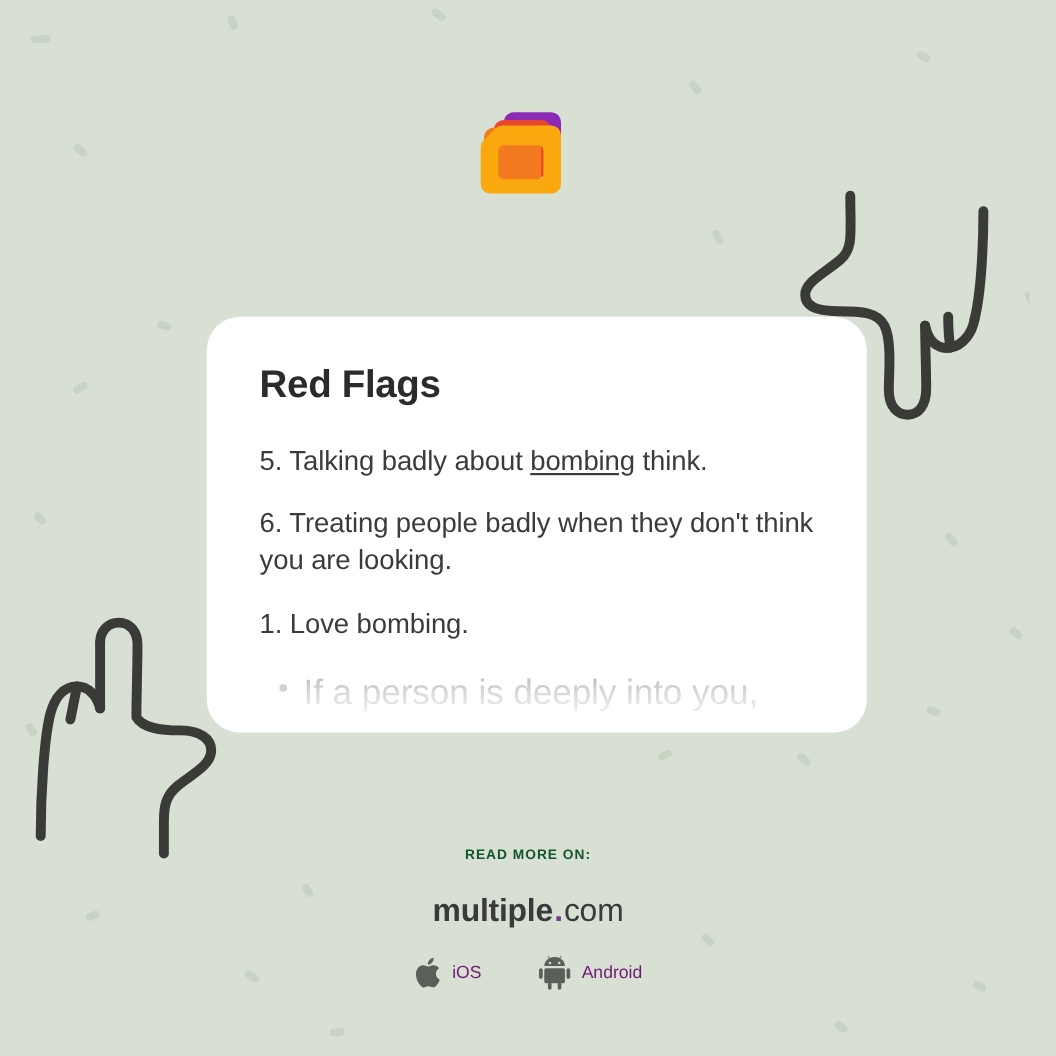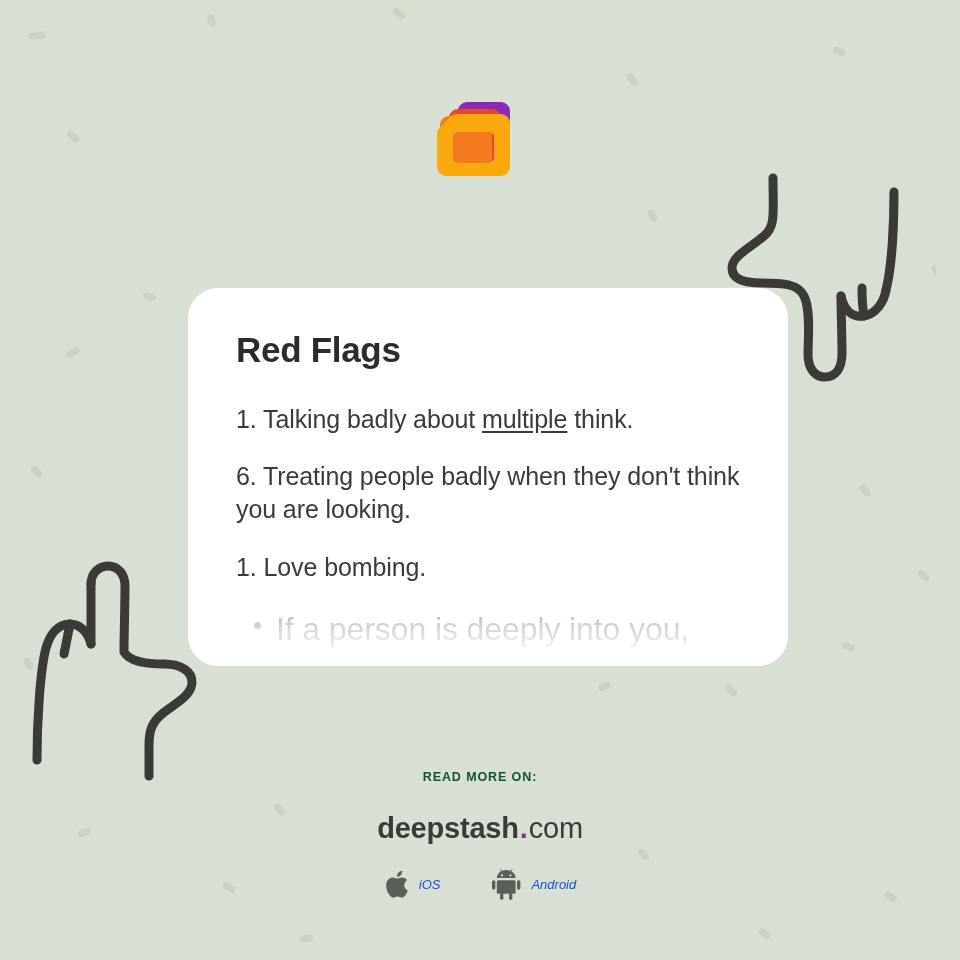--- a/index.html
+++ b/index.html
@@ -147,23 +147,22 @@
     justify-content: center;
     align-items: center;
     gap: 52px;
   }
   .store {
     display: flex;
     align-items: center;
     gap: 9px;
   }
   .store-label {
-    font-size: 13px;
-    color: #1d4ed8;
-    font-style: italic;
+    font-size: 16px;
+    color: #701a75;
   }
 </style>
 </head>
 <body>
 
 <div id="stage">
 
   <div id="confetti-layer">
     <div class="confetti" style="left:28px;  top:32px;  width:18px; height:7px; transform:rotate(-4deg);"></div>
     <div class="confetti" style="left:66px;  top:133px; width:14px; height:7px; transform:rotate(42deg);"></div>
@@ -216,37 +215,37 @@
     <rect x="23" y="9" width="52" height="52" rx="9" fill="#e8462e"></rect>
     <rect x="14" y="16" width="52" height="52" rx="9" fill="#f47a20"></rect>
     <path fill="#f9a80d" d="M11 34 a9 9 0 0 1 2.6-6.3 L24.7 16.6 A9 9 0 0 1 31 14 H75 a9 9 0 0 1 9 9 V67 a9 9 0 0 1-9 9 H20 a9 9 0 0 1-9-9 Z
              M27 37 a5 5 0 0 1 5-5 H63 a5 5 0 0 1 5 5 V58 a5 5 0 0 1-5 5 H32 a5 5 0 0 1-5-5 Z" fill-rule="evenodd"></path>
   </svg>
 
   <div id="card">
     <div id="card-inner">
       <h1 id="card-title">Red Flags</h1>
 
-      <p class="card-line"><span>1. Talking badly about </span><u>multiple</u><span> think.</span></p>
+      <p class="card-line"><span>5. Talking badly about </span><u>bombing</u><span> think.</span></p>
 
       <p class="card-line">6. Treating people badly when they don't think you are looking.</p>
 
       <p class="card-line">1. Love bombing.</p>
 
       <ul id="card-bullets">
         <li>If a person is deeply into you, the last thing</li>
       </ul>
     </div>
   </div>
 
   <div id="footer">
 
     <p id="read-more-label">READ MORE ON:</p>
 
-    <div id="brand"><span id="brand-name">deepstash</span><span id="brand-dot">.</span><span id="brand-tld">com</span></div>
+    <div id="brand"><span id="brand-name">multiple</span><span id="brand-dot">.</span><span id="brand-tld">com</span></div>
 
     <div id="stores">
 
       <div class="store">
         <svg width="26" height="31" viewBox="0 0 26 31" fill="#5a5f5a">
           <path d="M20.3 16.3c0-3.4 2.8-5 2.9-5.1-1.6-2.3-4-2.6-4.9-2.7-2.1-.2-4.1 1.2-5.1 1.2-1 0-2.7-1.2-4.4-1.2-2.3 0-4.4 1.3-5.5 3.3-2.4 4.1-.6 10.2 1.7 13.5 1.1 1.6 2.5 3.4 4.2 3.4 1.7-.1 2.3-1.1 4.4-1.1 2 0 2.6 1.1 4.4 1 1.8 0 2.9-1.6 4-3.3 1.3-1.9 1.8-3.7 1.8-3.8-.1 0-3.5-1.3-3.5-5.2z"></path>
           <path d="M16.9 5.9c.9-1.1 1.5-2.6 1.4-4.2-1.3.1-3 .9-3.9 2-.8 1-1.6 2.6-1.4 4.1 1.5.1 3-.8 3.9-1.9z"></path>
         </svg>
         <span class="store-label">iOS</span>
       </div>

